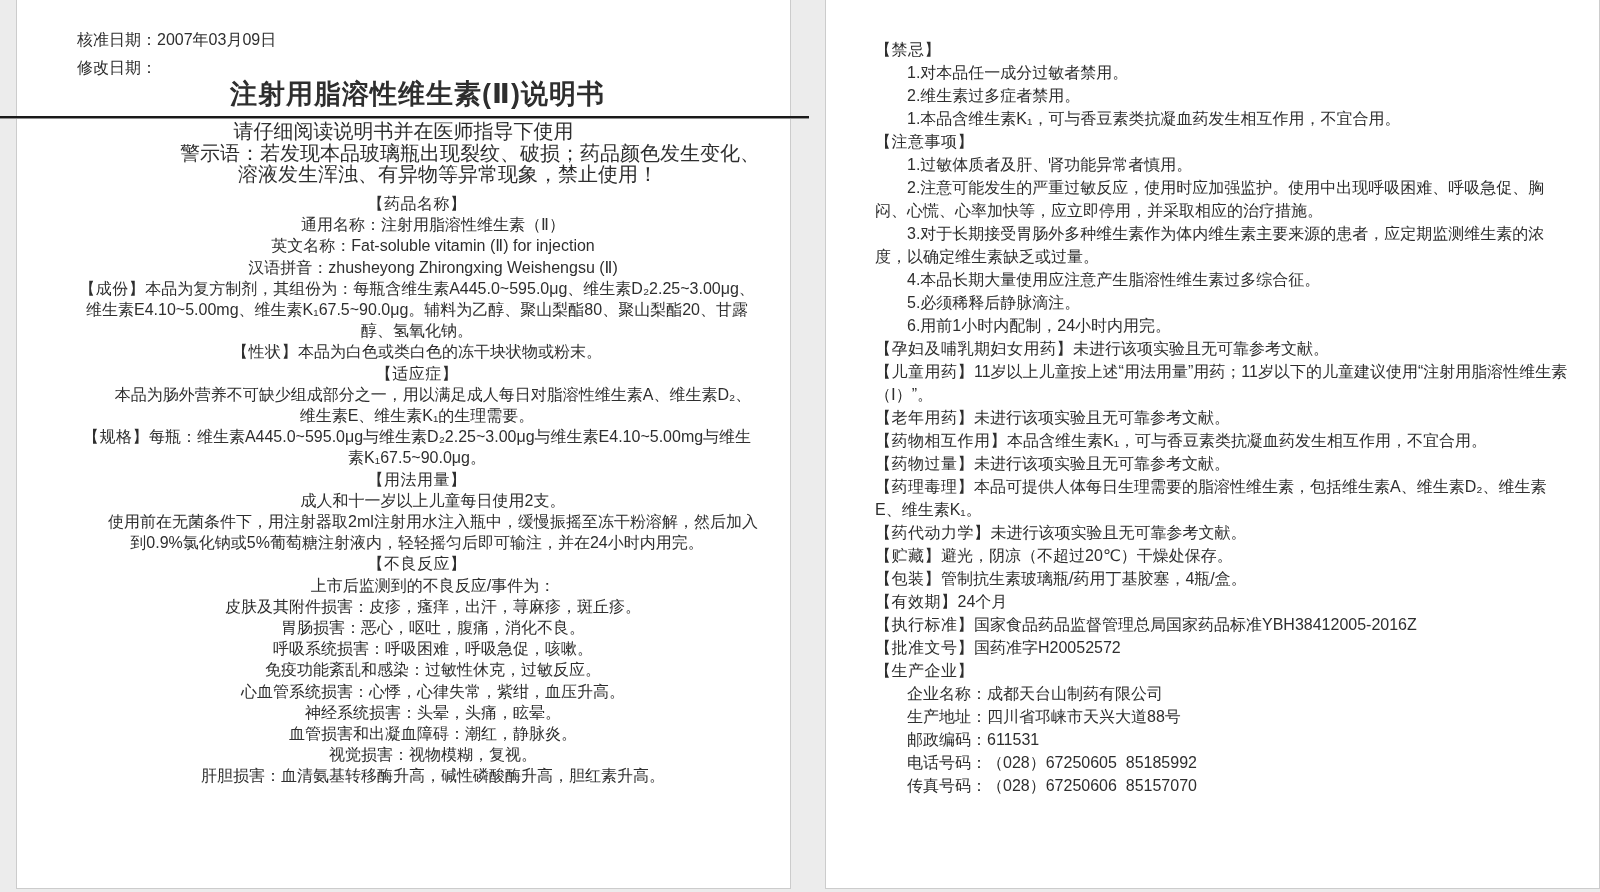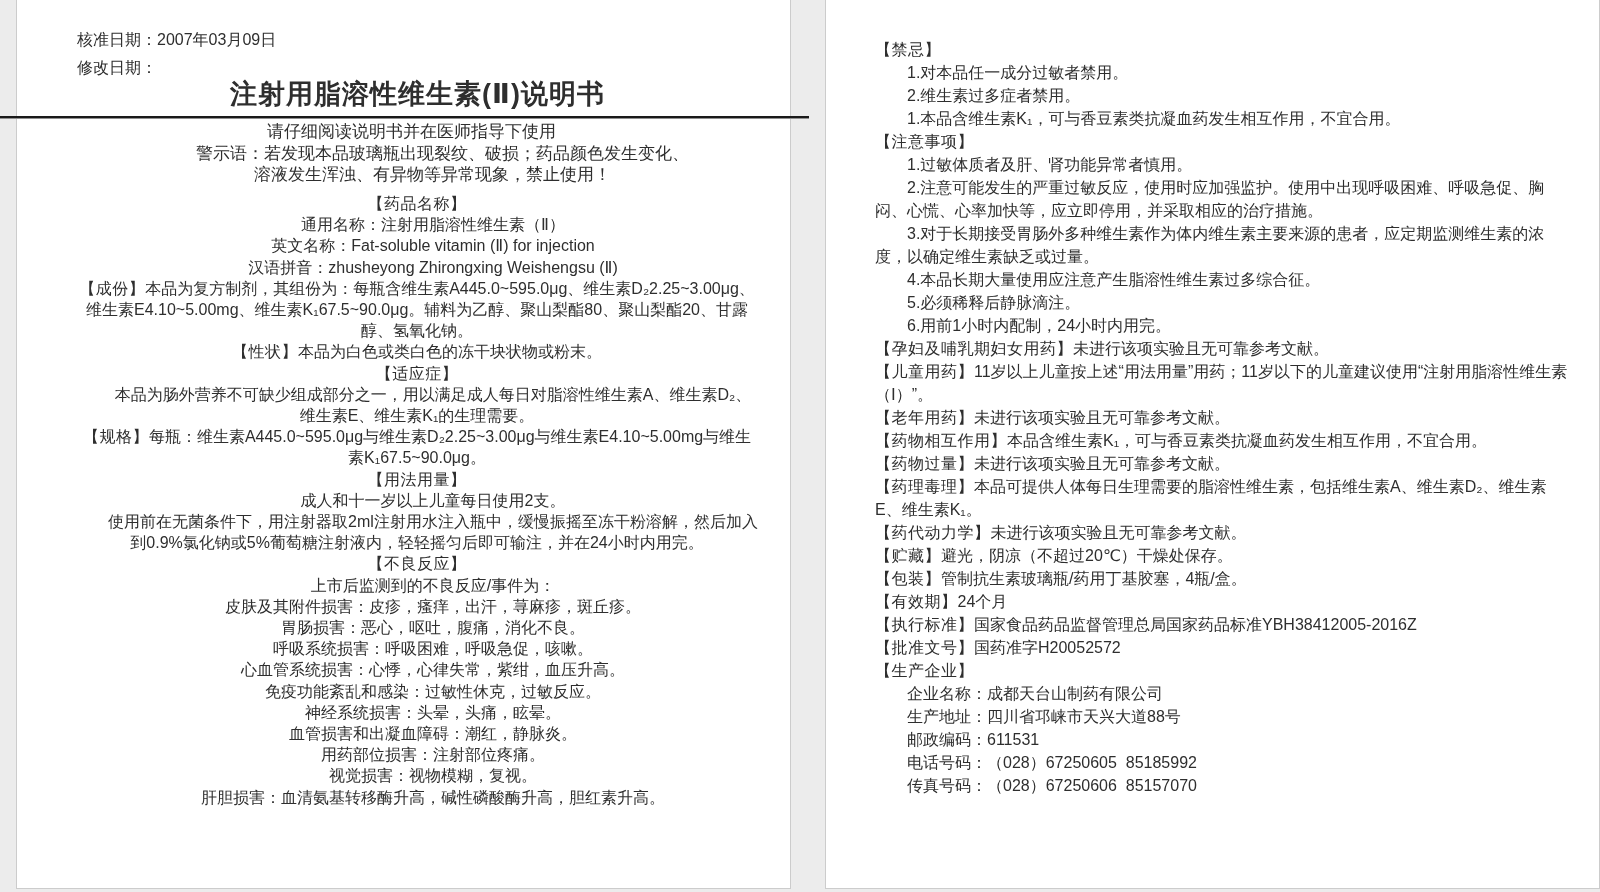--- a/index.html
+++ b/index.html
@@ -30,21 +30,21 @@
   .p1-head{position:absolute;top:26px;left:52px;font-size:16px;line-height:28px;margin-left:8px;}
   .doc-title{
     position:absolute;top:76px;left:0;right:0;
     text-align:center;padding-left:28px;
     font-size:27px;font-weight:bold;letter-spacing:1px;
     white-space:nowrap;
   }
   .title-rule{position:absolute;left:0;top:116px;width:809px;height:2px;background:var(--rule);}
   .title-rule-shadow{position:absolute;left:0;top:118px;width:809px;height:1px;background:#8f8f8f;}
 
-  .warnblock{position:absolute;top:121px;left:0;right:0;font-size:17px;line-height:21.6px;margin-left:16px;}
+  .warnblock{position:absolute;top:121px;left:0;right:0;font-size:20px;line-height:21.6px;}
   .notice{text-align:center;}
   .warn1{margin-left:163px;}
   .warn2{margin-left:221px;}
 
   .body{position:absolute;font-size:16px;}
   .p1-body{top:193px;left:58px;width:684px;line-height:21.2px;text-align:center;}
   .p2-body{top:38px;left:49px;width:698px;line-height:23px;}
 
   .para{white-space:pre-wrap;}
   .para.ind{text-indent:2em;}
@@ -75,25 +75,24 @@
       <p class="para ind">本品为肠外营养不可缺少组成部分之一，用以满足成人每日对脂溶性维生素A、维生素D₂、维生素E、维生素K₁的生理需要。</p>
       <p class="para"><span class="hd">【规格】</span>每瓶：维生素A445.0~595.0μg与维生素D₂2.25~3.00μg与维生素E4.10~5.00mg与维生素K₁67.5~90.0μg。</p>
       <p class="para"><span class="hd">【用法用量】</span></p>
       <p class="para ind">成人和十一岁以上儿童每日使用2支。</p>
       <p class="para ind">使用前在无菌条件下，用注射器取2ml注射用水注入瓶中，缓慢振摇至冻干粉溶解，然后加入到0.9%氯化钠或5%葡萄糖注射液内，轻轻摇匀后即可输注，并在24小时内用完。</p>
       <p class="para"><span class="hd">【不良反应】</span></p>
       <p class="para ind">上市后监测到的不良反应/事件为：</p>
       <p class="para ind">皮肤及其附件损害：皮疹，瘙痒，出汗，荨麻疹，斑丘疹。</p>
       <p class="para ind">胃肠损害：恶心，呕吐，腹痛，消化不良。</p>
       <p class="para ind">呼吸系统损害：呼吸困难，呼吸急促，咳嗽。</p>
+      <p class="para ind">免疫功能紊乱和感染：过敏性休克，过敏反应。</p>
       <p class="para ind">心血管系统损害：心悸，心律失常，紫绀，血压升高。</p>
-      <p class="para ind">免疫功能紊乱和感染：过敏性休克，过敏反应。</p>
       <p class="para ind">神经系统损害：头晕，头痛，眩晕。</p>
       <p class="para ind">血管损害和出凝血障碍：潮红，静脉炎。</p>
-      <p class="para ind">用药部位损害：注射部位疼痛。</p>
       <p class="para ind">视觉损害：视物模糊，复视。</p>
       <p class="para ind">肝胆损害：血清氨基转移酶升高，碱性磷酸酶升高，胆红素升高。</p>
     </div>
 </div>
 
 <div class="title-rule"></div>
 <div class="title-rule-shadow"></div>
 
 <div class="page page-right">
   <div class="body p2-body">

